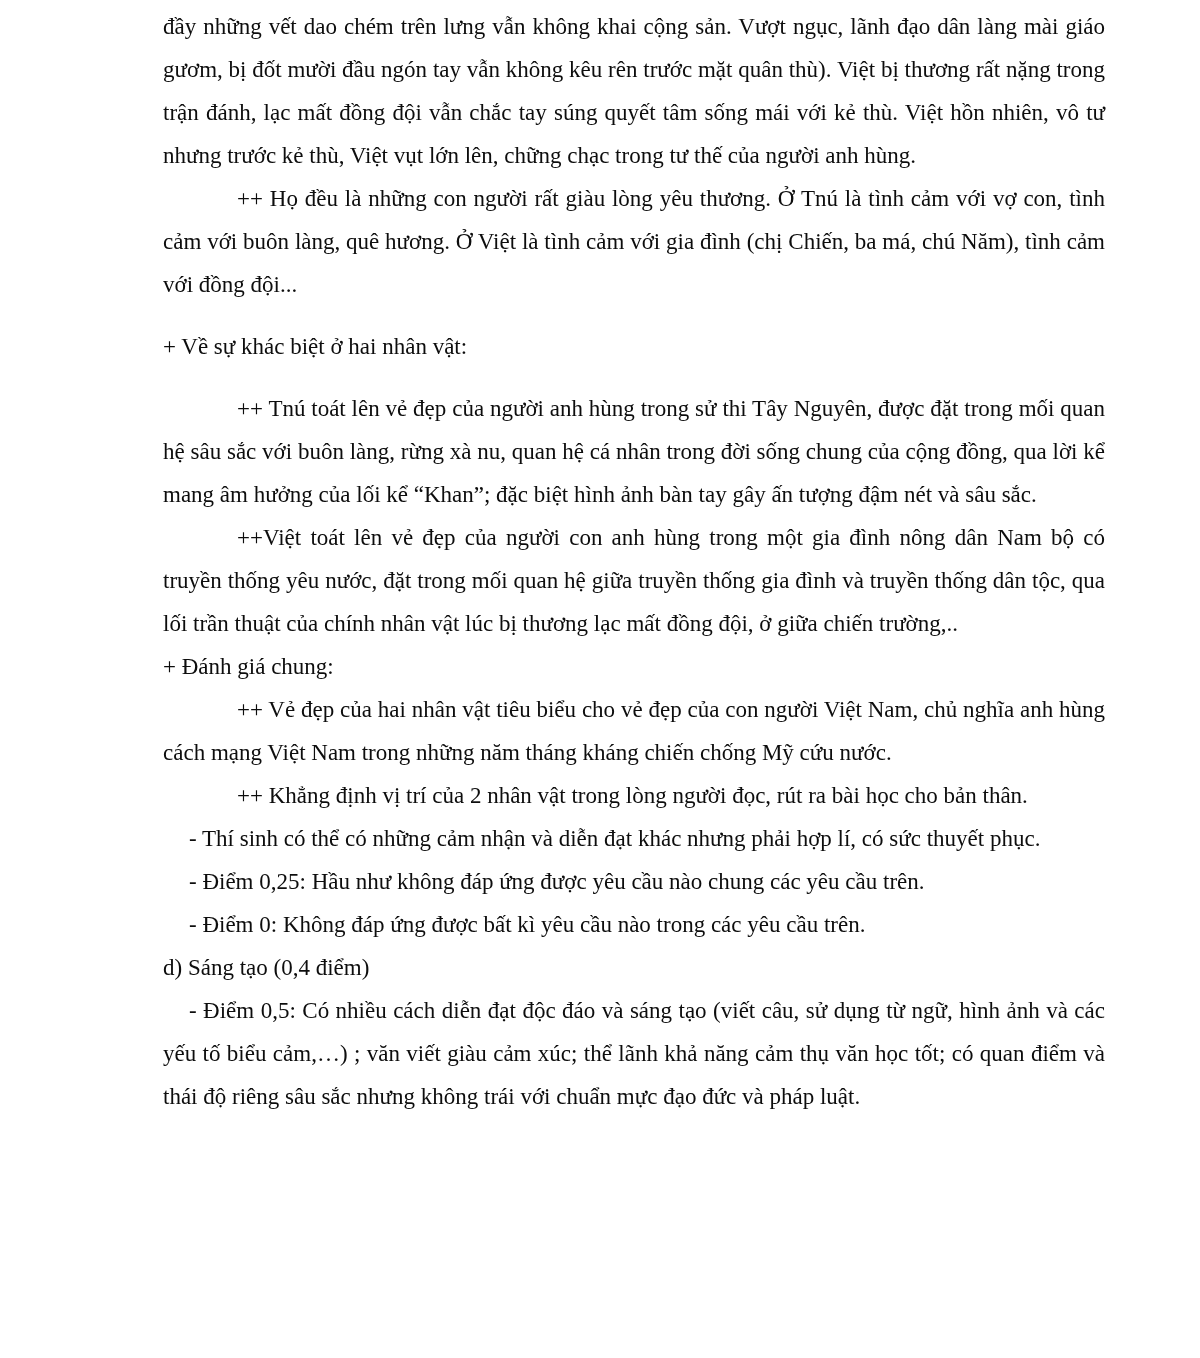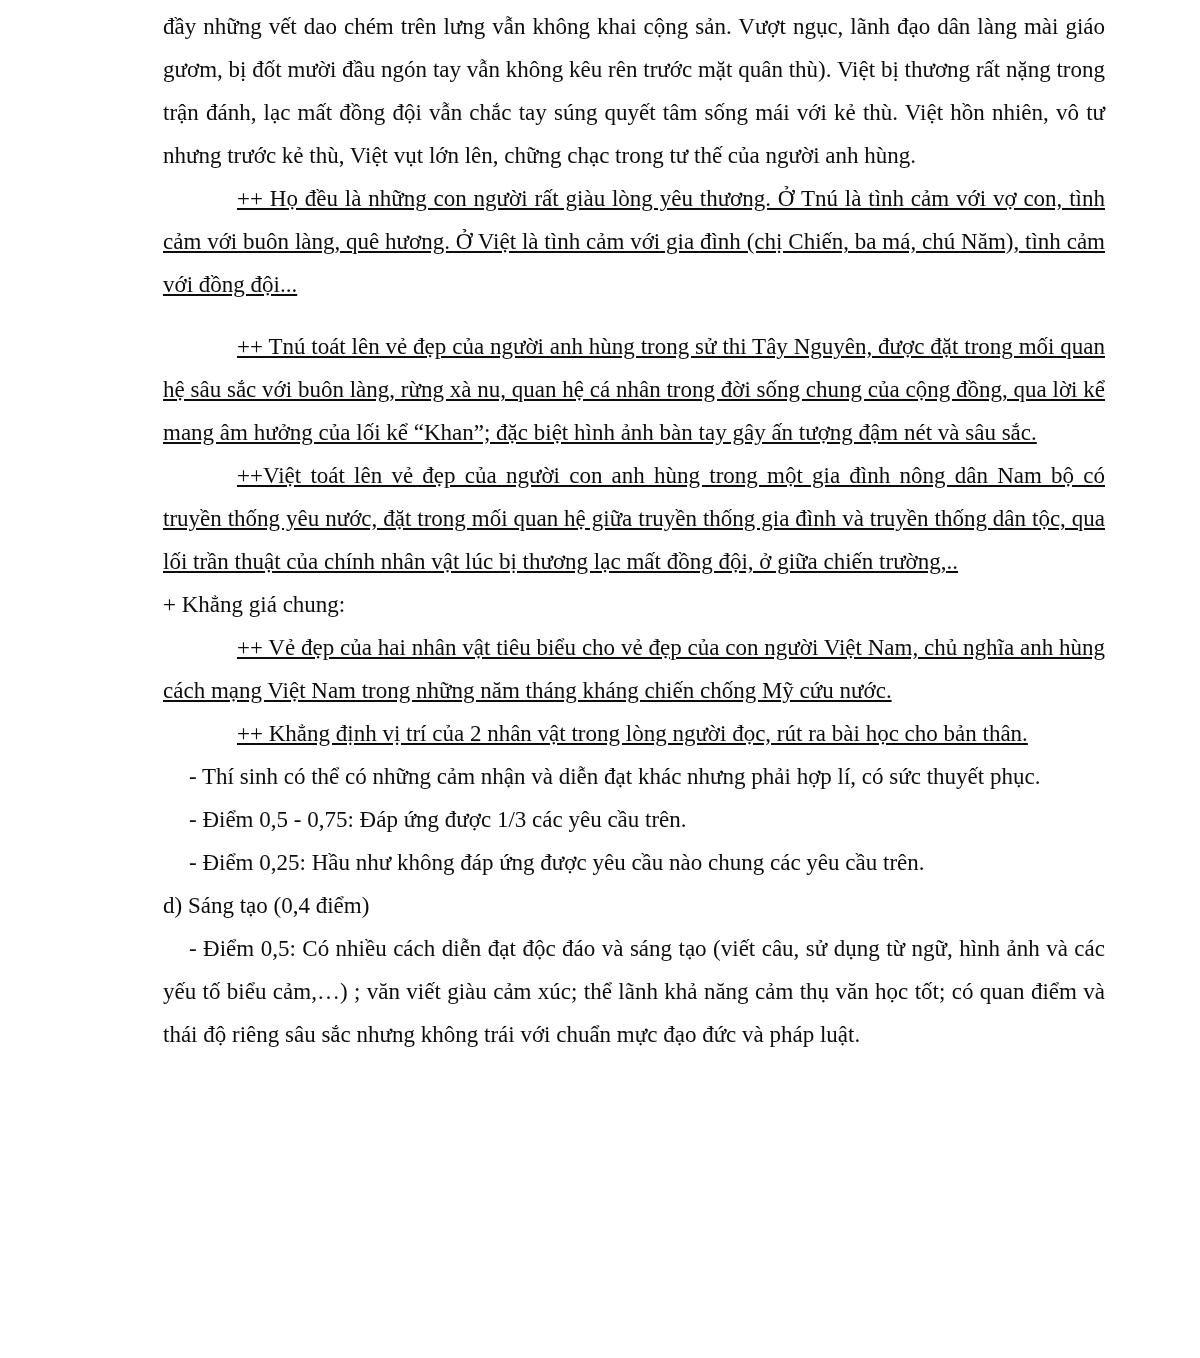--- a/index.html
+++ b/index.html
@@ -21,37 +21,38 @@
     padding: 5px 95px 0 163px;
     font-size: 23px;
     line-height: 43px;
     text-align: justify;
   }
   .page p {
     margin: 0;
     padding: 0;
   }
   
-  .indent { text-indent: 74px; text-decoration: underline; }
+  .indent { text-indent: 74px; }
   
   .dash { text-indent: 26px; }
   
   .flush { text-indent: 0; }
   
   .gap { margin-top: 19px !important; }
 </style>
 </head>
 <body>
 
 <div class="page">
   <p class="flush">đầy những vết dao chém trên lưng vẫn không khai cộng sản. Vượt ngục, lãnh đạo dân làng mài giáo gươm, bị đốt mười  đầu ngón tay vẫn không kêu rên trước mặt quân thù). Việt bị thương rất nặng trong trận đánh, lạc mất đồng đội vẫn chắc tay súng quyết tâm sống mái với kẻ thù. Việt hồn nhiên, vô tư nhưng trước kẻ thù, Việt vụt lớn lên, chững chạc trong tư thế của người anh hùng.</p>
   <p class="indent">++ Họ đều là những con người rất giàu lòng yêu thương. Ở Tnú  là tình cảm với vợ con, tình cảm với buôn làng, quê hương. Ở Việt là tình cảm với gia đình (chị Chiến, ba má, chú Năm), tình cảm với đồng đội...</p>
+  <p class="flush gap">+ Về sự khác biệt ở hai nhân vật:</p>
   <p class="indent gap">++ Tnú toát lên vẻ đẹp của người anh hùng trong sử thi Tây Nguyên, được đặt trong mối quan hệ sâu sắc với buôn làng, rừng xà nu, quan hệ cá nhân trong đời sống chung của cộng đồng, qua lời kể mang âm hưởng của lối kể “Khan”; đặc biệt hình ảnh bàn tay gây ấn tượng đậm nét và sâu sắc.</p>
   <p class="indent">++Việt toát lên vẻ đẹp của người con anh hùng trong một gia đình nông dân Nam bộ có truyền thống yêu nước, đặt trong mối quan hệ giữa truyền thống gia đình và truyền thống dân tộc, qua lối trần thuật của chính nhân vật lúc bị thương lạc mất đồng đội, ở giữa chiến trường,..</p>
-  <p class="flush">+ Khẳng giá chung:</p>
+  <p class="flush">+ Đánh giá chung:</p>
   <p class="indent">++ Vẻ đẹp của hai nhân vật tiêu biểu cho vẻ đẹp của con người Việt  Nam, chủ nghĩa anh hùng cách mạng Việt  Nam trong những năm tháng kháng chiến chống Mỹ cứu nước.</p>
   <p class="indent">++ Khẳng định vị trí của 2 nhân vật trong lòng người đọc, rút ra bài học cho bản thân.</p>
   <p class="dash">- Thí sinh có thể có những cảm nhận và diễn đạt khác nhưng phải hợp lí, có sức thuyết phục.</p>
-  <p class="dash">- Điểm 0,5 - 0,75: Đáp ứng được 1/3 các yêu cầu trên.</p>
   <p class="dash">- Điểm 0,25: Hầu như không đáp ứng được yêu cầu nào chung các yêu cầu trên.</p>
+  <p class="dash">- Điểm 0: Không đáp ứng được bất kì yêu cầu nào trong các yêu cầu trên.</p>
   <p class="flush">d) Sáng tạo (0,4 điểm)</p>
   <p class="dash">- Điểm 0,5: Có nhiều cách diễn đạt độc đáo và sáng tạo (viết câu, sử dụng từ ngữ, hình ảnh và các yếu tố biểu cảm,…) ; văn viết giàu cảm xúc; thể lãnh khả năng cảm thụ văn học tốt; có quan điểm và thái độ riêng sâu sắc nhưng không trái với chuẩn mực đạo đức và pháp luật.</p>
 </div>
 
 </body></html>

